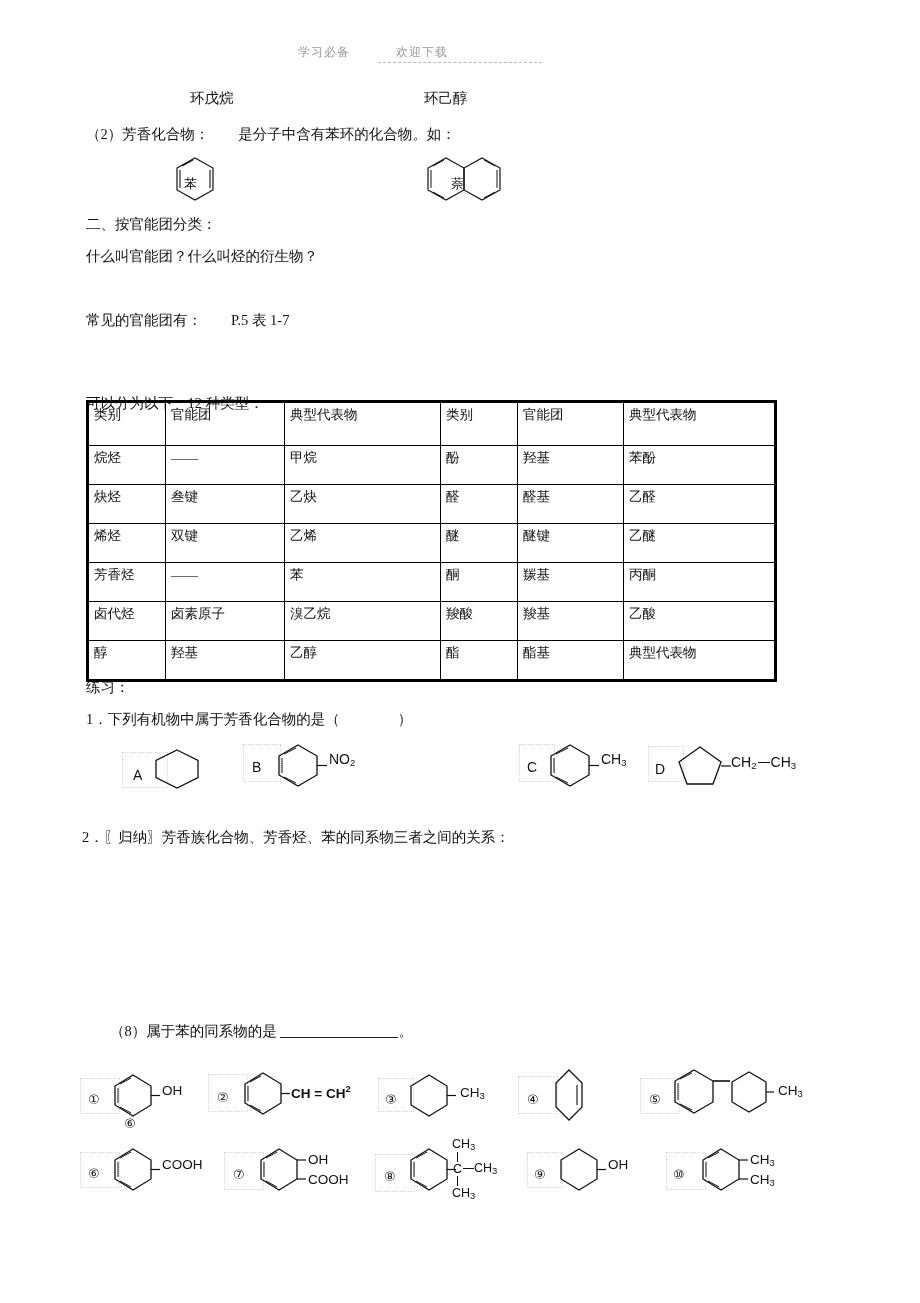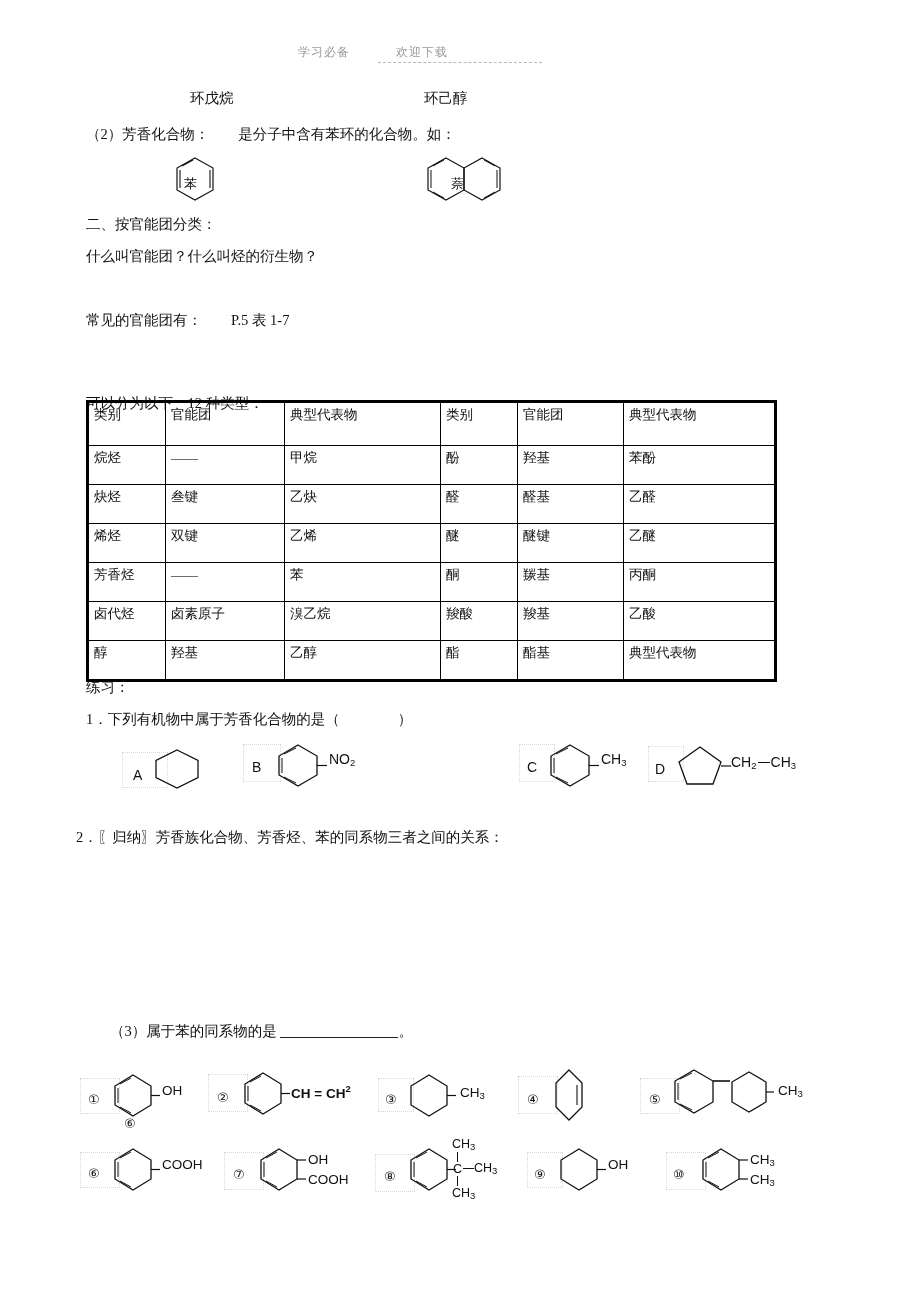--- a/index.html
+++ b/index.html
@@ -271,24 +271,24 @@
   <div class="struct" style="left:676px; top:744px;">
     <svg width="56" height="44" viewBox="0 0 56 44">
       <polygon points="24,3 45,18 37,40 11,40 3,18" fill="none" stroke="#111" stroke-width="1.3"></polygon>
       <line x1="45" y1="22" x2="55" y2="22" stroke="#111" stroke-width="1.2"></line>
     </svg>
   </div>
   <div class="formula" style="position:absolute; left:731px; top:754px; font-size:14px;">
     <span>CH</span><sub>2</sub><span style="display:inline-block;width:12px;border-bottom:1.2px solid #111;vertical-align:4px;margin:0 1px;"></span><span>CH</span><sub>3</sub>
   </div>
 
-  <div class="txt" style="left:76px; top:828px;">2．〖归纳〗芳香族化合物、芳香烃、苯的同系物三者之间的关系：</div>
+  <div class="txt" style="left:82px; top:828px;">2．〖归纳〗芳香族化合物、芳香烃、苯的同系物三者之间的关系：</div>
 
   <div class="txt" style="left:110px; top:1022px;">
-    <span>（3）属于苯的同系物的是</span>
+    <span>（8）属于苯的同系物的是</span>
     <span class="blank-line" style="width:118px;"></span><span>。</span>
   </div>
 
   <div class="ghost" style="left:80px; top:1078px; width:38px; height:34px;"></div>
   <div class="circnum" style="position:absolute; left:88px; top:1093px;">①</div>
   <div class="struct" style="left:110px; top:1072px;">
     <svg width="46" height="46" viewBox="0 0 46 46">
       <polygon points="23,3 41,14 41,33 23,44 5,33 5,14" fill="none" stroke="#111" stroke-width="1.3"></polygon>
       <line x1="8" y1="16" x2="8" y2="31" stroke="#111" stroke-width="1"></line>
       <line x1="10" y1="35" x2="21" y2="41" stroke="#111" stroke-width="1"></line>

